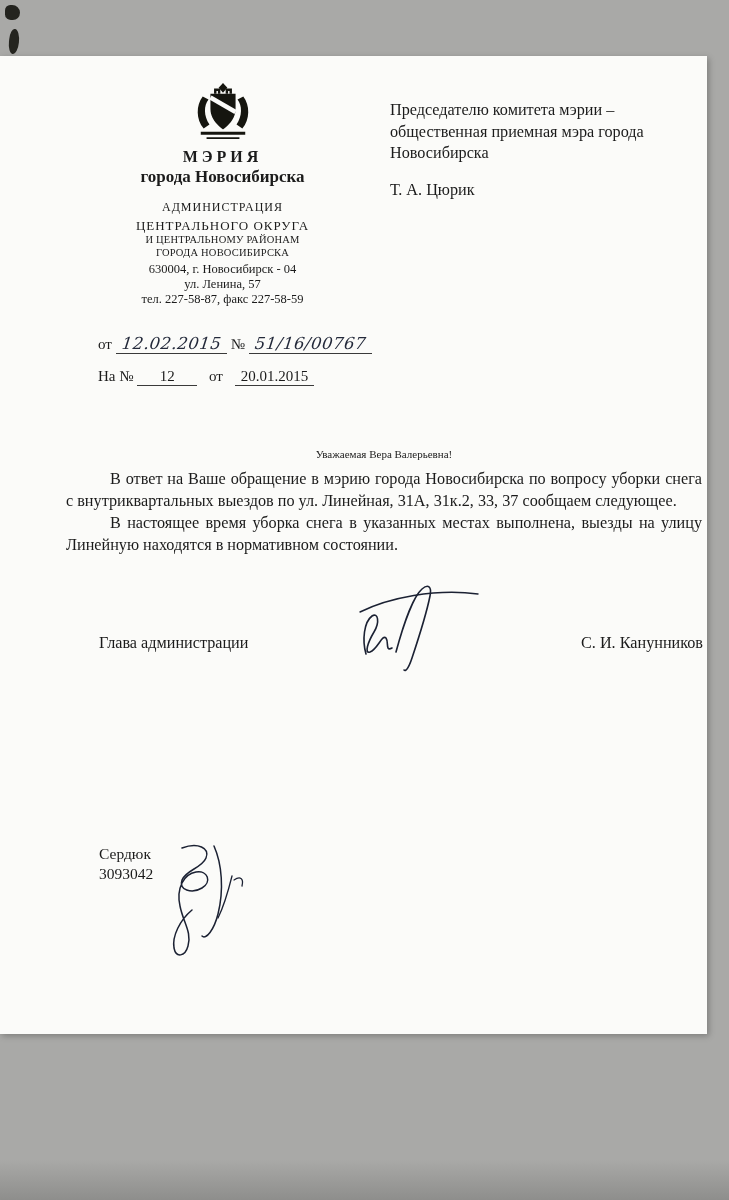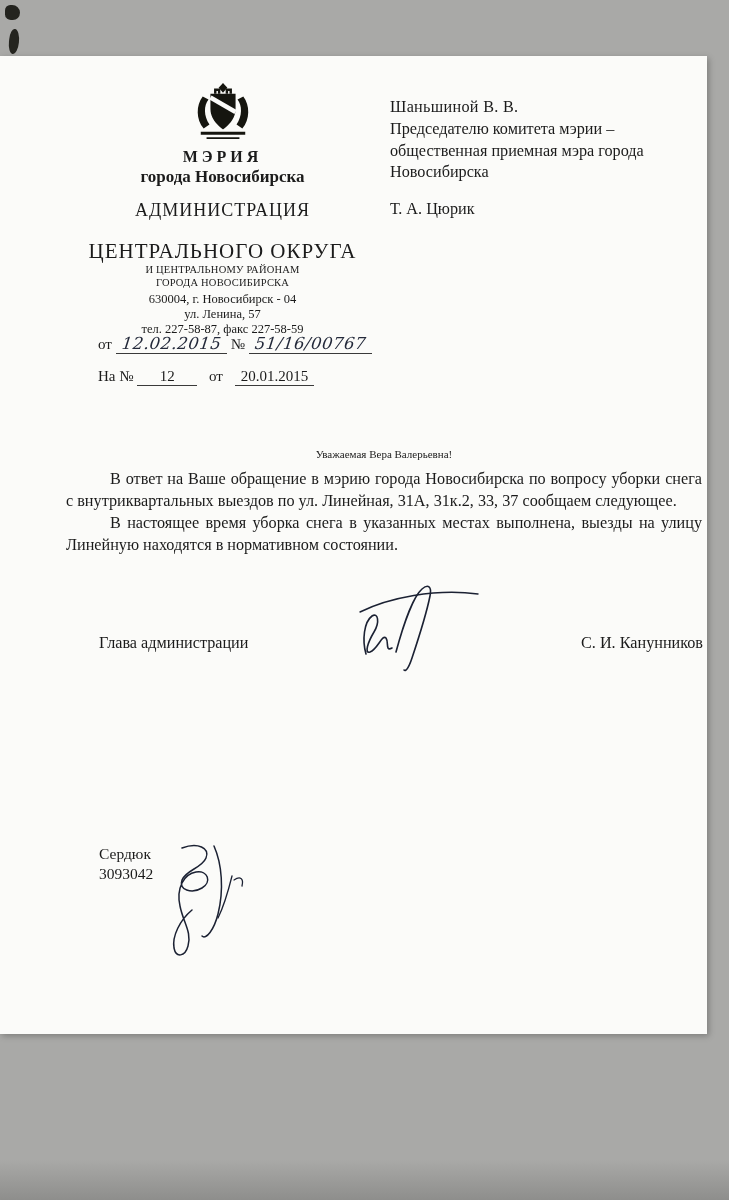--- a/index.html
+++ b/index.html
@@ -23,22 +23,22 @@
     position:absolute; left:0; top:56px; width:707px; height:978px;
     background:#fbfbf9;
     box-shadow:2px 2px 6px rgba(0,0,0,.25);
   }
 
   
   .letterhead { position:absolute; left:55px; top:26px; width:335px; text-align:center; }
   .arms { width:58px; height:60px; margin:0 auto; display:block; }
   .org1 { margin-top:6px; font-size:16px; font-weight:bold; letter-spacing:4px; }
   .org2 { margin-top:1px; font-size:17px; font-weight:bold; }
-  .dept { margin-top:13px; font-size:18px; letter-spacing:1px;text-align:center; }
-  .dept2 { margin-top:18px; font-size:21px; letter-spacing:1px; }
+  .dept { margin-top:13px; font-size:12px; letter-spacing:1px;text-align:center; }
+  .dept2 { margin-top:3px; font-size:13px; letter-spacing:1px; }
   .caps-small { font-size:10.5px; line-height:12.5px; letter-spacing:.2px; }
   .caps-small.first { margin-top:3px; }
   .addr { font-size:12.5px; line-height:15px;text-align:center; }
 
   
   .ref1 { position:absolute; left:98px; top:278px; font-size:15px; white-space:nowrap; }
   .ref2 { position:absolute; left:98px; top:312px; font-size:15px; white-space:nowrap; }
   .uline { display:inline-block; border-bottom:1.2px solid #3a3a3a; padding:0 6px; min-width:60px; text-align:center; }
   .hw { font-family:"DejaVu Serif", serif; font-style:italic; display:inline-block;
         transform:skewX(-7deg); color:#23293a; font-size:16.5px; letter-spacing:.5px; }
@@ -103,21 +103,20 @@
     <span class="uline"><span class="hw">51/16/00767</span></span>
   </div>
   <div class="ref2">
     <span>На №</span>
     <span class="uline typedval">12</span>
     <span style="margin-left:8px;">от</span>
     <span class="uline typedval" style="margin-left:8px;">20.01.2015</span>
   </div>
 
   <div class="recipient">
-    <div class="recip-name">Шаньшиной В. В.</div>
     <div class="recip-title">
       <div>Председателю комитета мэрии –</div>
       <div>общественная приемная мэра города</div>
       <div>Новосибирска</div>
     </div>
     <div class="recip-name2">Т. А. Цюрик</div>
   </div>
 
   <div class="salutation">Уважаемая Вера Валерьевна!</div>
   <div class="body-text">

